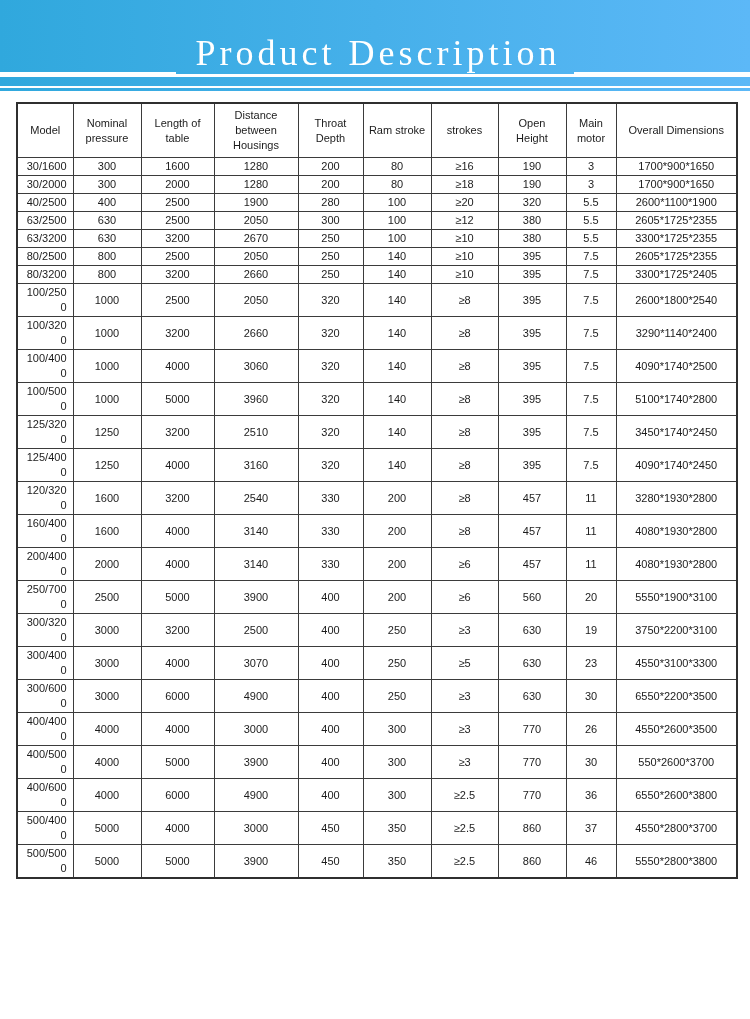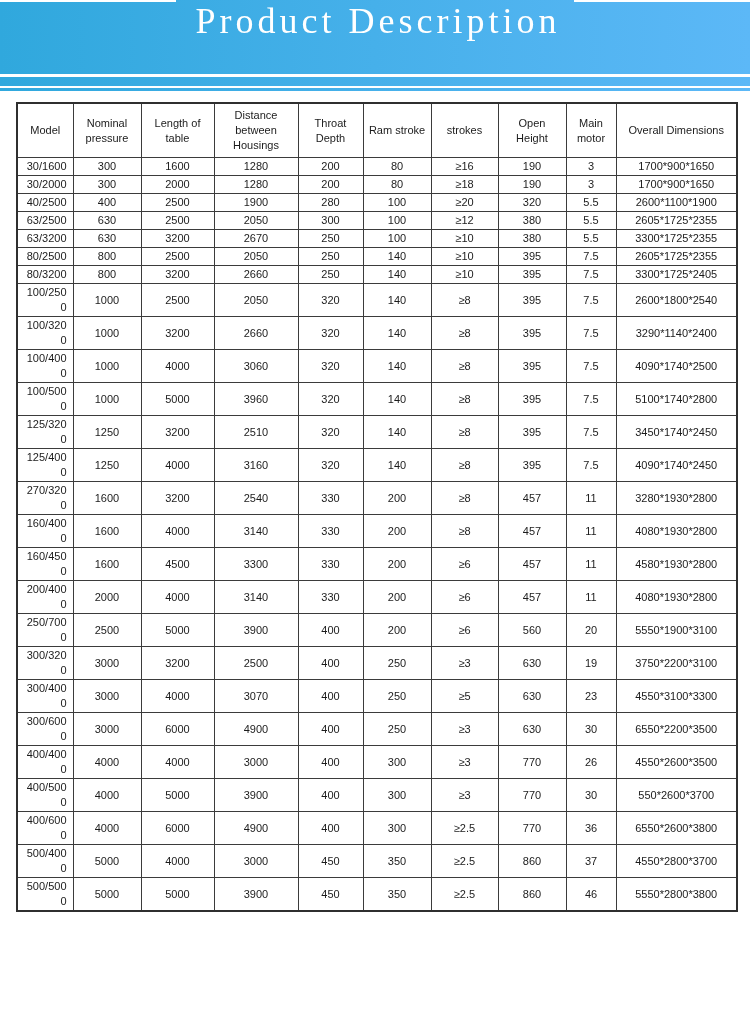--- a/index.html
+++ b/index.html
@@ -7,21 +7,21 @@
   body {
     width: 750px;
     height: 1019px;
     background: #ffffff;
     font-family: "Liberation Sans", sans-serif;
     overflow: hidden;
   }
   .banner {
     height: 74px;
     display: flex;
-    align-items: flex-start;
+    align-items: flex-end;
     background: linear-gradient(to right, var(--g1, #30a8dd), var(--g2, #5cb8f7));
   }
   .rule {
     height: 2px;
     background: #ffffff;
     flex: 1;
   }
   .rule.left  { margin-right: 20px; }
   .rule.right { margin-left: 14px; }
   .title {
@@ -266,21 +266,21 @@
             <td>4000</td>
             <td>3160</td>
             <td>320</td>
             <td>140</td>
             <td>≥8</td>
             <td>395</td>
             <td>7.5</td>
             <td>4090*1740*2450</td>
           </tr>
           <tr>
-            <td class="model">270/3200</td>
+            <td class="model">120/3200</td>
             <td>1600</td>
             <td>3200</td>
             <td>2540</td>
             <td>330</td>
             <td>200</td>
             <td>≥8</td>
             <td>457</td>
             <td>11</td>
             <td>3280*1930*2800</td>
           </tr>
@@ -288,32 +288,20 @@
             <td class="model">160/4000</td>
             <td>1600</td>
             <td>4000</td>
             <td>3140</td>
             <td>330</td>
             <td>200</td>
             <td>≥8</td>
             <td>457</td>
             <td>11</td>
             <td>4080*1930*2800</td>
-          </tr>
-          <tr>
-            <td class="model">160/4500</td>
-            <td>1600</td>
-            <td>4500</td>
-            <td>3300</td>
-            <td>330</td>
-            <td>200</td>
-            <td>≥6</td>
-            <td>457</td>
-            <td>11</td>
-            <td>4580*1930*2800</td>
           </tr>
           <tr>
             <td class="model">200/4000</td>
             <td>2000</td>
             <td>4000</td>
             <td>3140</td>
             <td>330</td>
             <td>200</td>
             <td>≥6</td>
             <td>457</td>

